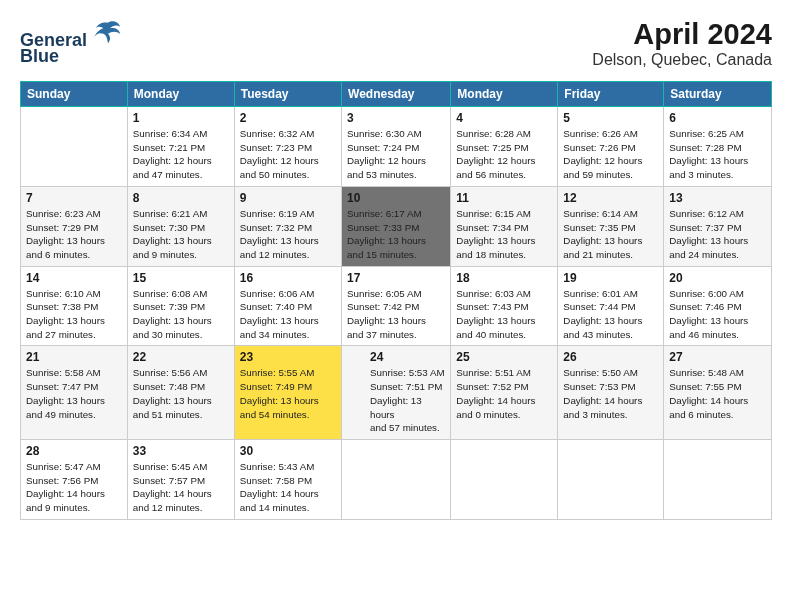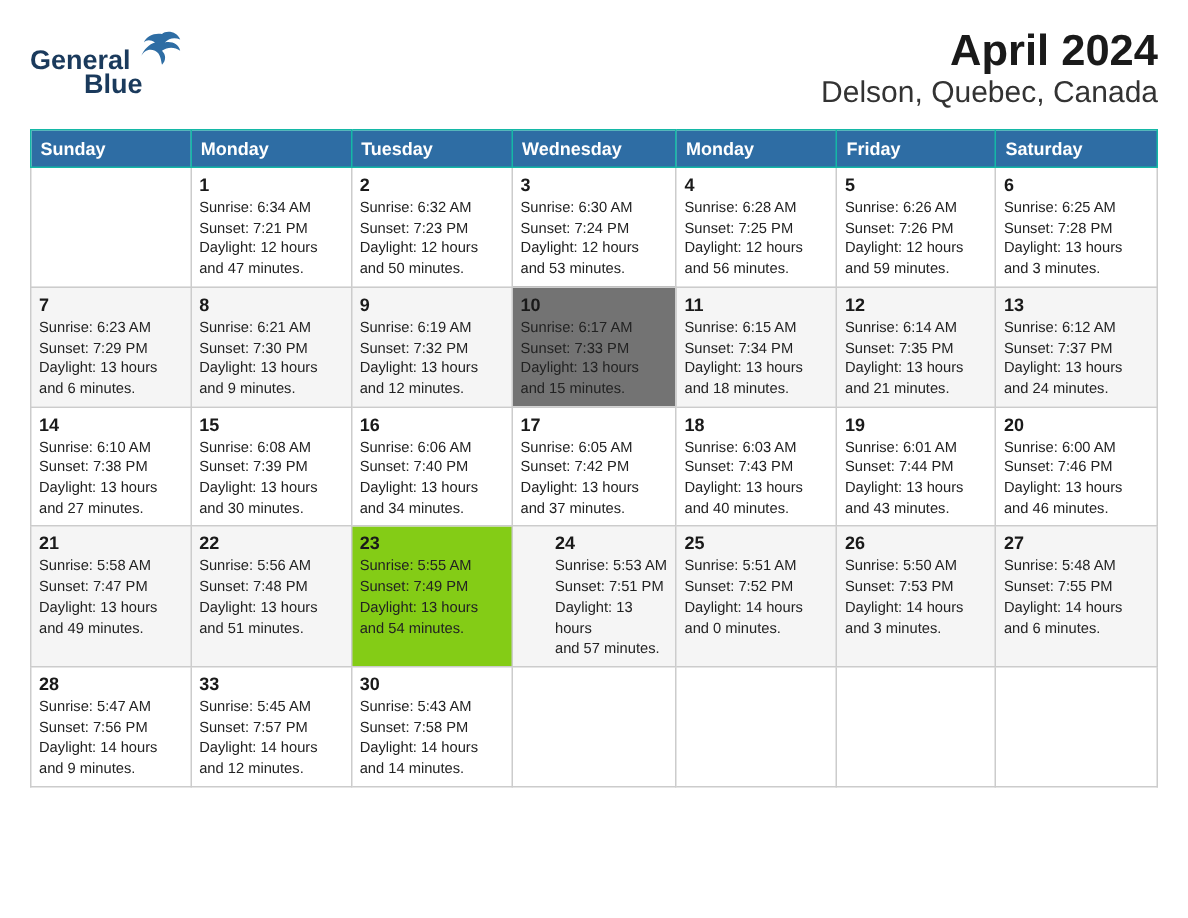--- a/index.html
+++ b/index.html
@@ -41,21 +41,21 @@
     }
     .title-block {
       text-align: right;
     }
     .main-title {
       font-size: 29px;
       font-weight: bold;
       color: #1a1a1a;
     }
     .sub-title {
-      font-size: 20px;
+      font-size: 16px;
       color: #333;
     }
     .calendar {
       width: 100%;
       border-collapse: collapse;
       font-size: 10.5px;
     }
     .calendar thead tr th {
       background-color: #2e6da4;
       color: #fff;
@@ -95,21 +95,21 @@
       <div>
         <div style="display:flex;align-items:center;">
           <div class="logo-text">
             <span>General</span>
             <svg class="logo-icon" viewBox="0 0 30 28">
               <path d="M15 4 C18 1, 26 2, 28 8 C24 6, 20 7, 17 10 C22 9, 27 11, 28 16 C24 13, 19 13, 15 16 C18 19, 18 23, 15 26 C14 22, 14 18, 10 16 C6 14, 2 16, 0 20 C2 15, 6 11, 10 10 C7 8, 4 8, 2 10 C4 5, 10 3, 15 4Z" fill="#2e6da4"></path>
             </svg>
           </div>
           <div></div>
         </div>
-        <div class="logo-text" style="margin-top:-4px;margin-left:36px;">
+        <div class="logo-text" style="margin-top:-4px;">
           <span>Blue</span>
         </div>
       </div>
     </div>
     <div class="title-block">
       <div class="main-title">April 2024</div>
       <div class="sub-title">Delson, Quebec, Canada</div>
     </div>
   </div>
 
@@ -215,21 +215,21 @@
         </tr>
         <tr style="background-color: rgb(245, 245, 245);">
           <td style="background-color: rgb(245, 245, 245);">
             <span class="day-num">21</span>
             <div class="day-info">Sunrise: 5:58 AM<br>Sunset: 7:47 PM<br>Daylight: 13 hours<br>and 49 minutes.</div>
           </td>
           <td style="background-color: rgb(245, 245, 245); margin-top: 40px;">
             <span class="day-num">22</span>
             <div class="day-info">Sunrise: 5:56 AM<br>Sunset: 7:48 PM<br>Daylight: 13 hours<br>and 51 minutes.</div>
           </td>
-          <td style="background-color: #84cc16;">
+          <td style="background-color: #fde047;">
             <span class="day-num">23</span>
             <div class="day-info">Sunrise: 5:55 AM<br>Sunset: 7:49 PM<br>Daylight: 13 hours<br>and 54 minutes.</div>
           </td>
           <td style="background-color: rgb(245, 245, 245); padding-left: 28px;">
             <span class="day-num">24</span>
             <div class="day-info">Sunrise: 5:53 AM<br>Sunset: 7:51 PM<br>Daylight: 13 hours<br>and 57 minutes.</div>
           </td>
           <td style="background-color: rgb(245, 245, 245);">
             <span class="day-num">25</span>
             <div class="day-info">Sunrise: 5:51 AM<br>Sunset: 7:52 PM<br>Daylight: 14 hours<br>and 0 minutes.</div>

